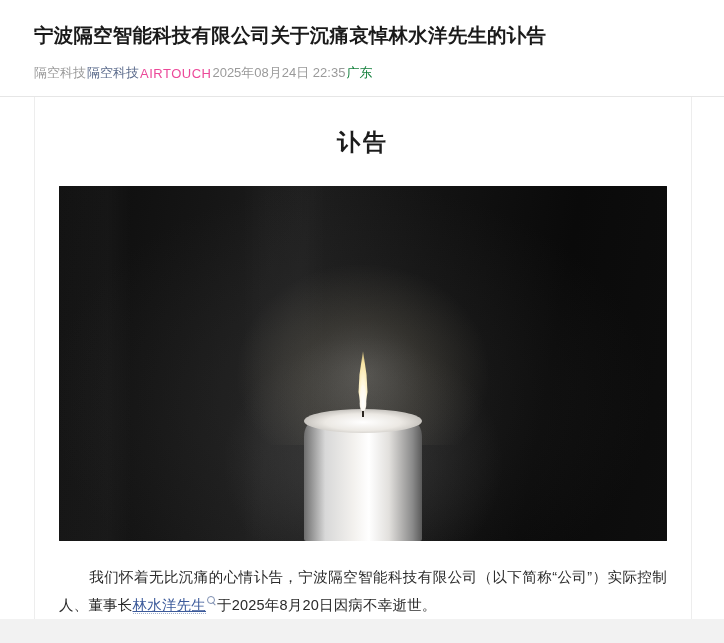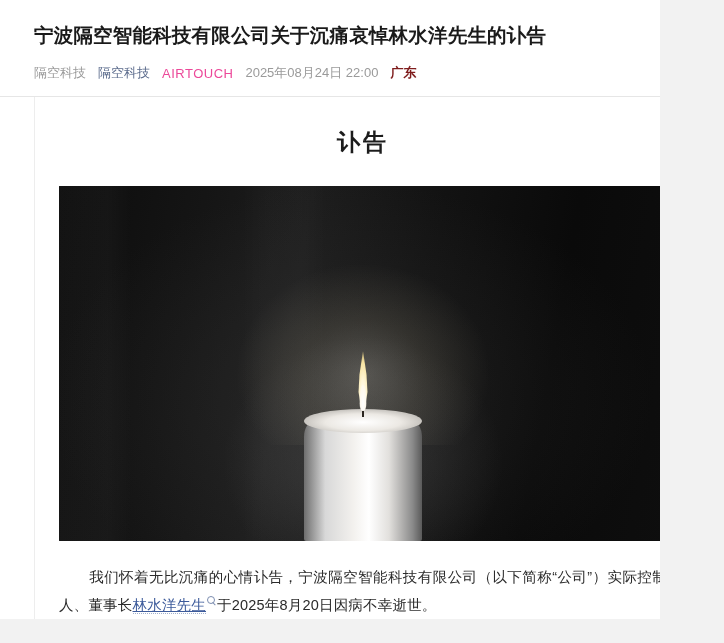--- a/index.html
+++ b/index.html
@@ -3,63 +3,62 @@
 <meta charset="utf-8">
 <style>
   * { box-sizing: border-box; }
   html, body {
     margin: 0;
     padding: 0;
     background: #f2f2f2;
     font-family: "Liberation Sans", sans-serif;
   }
   .page {
-    width: 660px;
+    width: 724px;
     height: 643px;
     position: relative;
     background: #f2f2f2;
     overflow: hidden;
   }
   .header {
     background: #ffffff;
     padding: 20px 34px 14px 34px;
   }
   .article-title {
     font-size: 19.5px;
     line-height: 30px;
     color: #1a1a1a;
     font-weight: 600;
     letter-spacing: 0.2px;
     margin: 0 0 14px 0;
   }
   .meta-row {
     display: flex;
     align-items: center;
-    gap: 12px;
+    gap: 1px;
     font-size: 13px;
     color: #9a9a9a;
     white-space: nowrap;
   }
   .meta-account {
     color: #9a9a9a;
   }
   .meta-link {
     color: #5b6b8c;
     cursor: pointer;
   }
   .meta-link-en {
     color: #ec4899;
     letter-spacing: 0.5px;
   }
   .meta-date {
     color: #9a9a9a;
   }
   .meta-region {
-    color: #7f1d1d;
-    font-weight: bold;
+    color: #15803d;
   }
   .divider {
     height: 1px;
     background: #e6e6e6;
     width: 100%;
   }
   .body-wrap {
     background: #ffffff;
     padding: 0 34px;
   }
@@ -209,21 +208,21 @@
 <body>
 
 <div class="page">
 
   <div class="header">
     <h1 class="article-title">宁波隔空智能科技有限公司关于沉痛哀悼林水洋先生的讣告</h1>
     <div class="meta-row">
       <span class="meta-account">隔空科技</span>
       <span class="meta-link">隔空科技</span>
       <span class="meta-link-en">AIRTOUCH</span>
-      <span class="meta-date">2025年08月24日 22:00</span>
+      <span class="meta-date">2025年08月24日 22:35</span>
       <span class="meta-region">广东</span>
     </div>
   </div>
 
   <div class="divider"></div>
 
   <div class="body-wrap">
     <div class="content-card">
 
       <div class="notice-heading">讣告</div>

